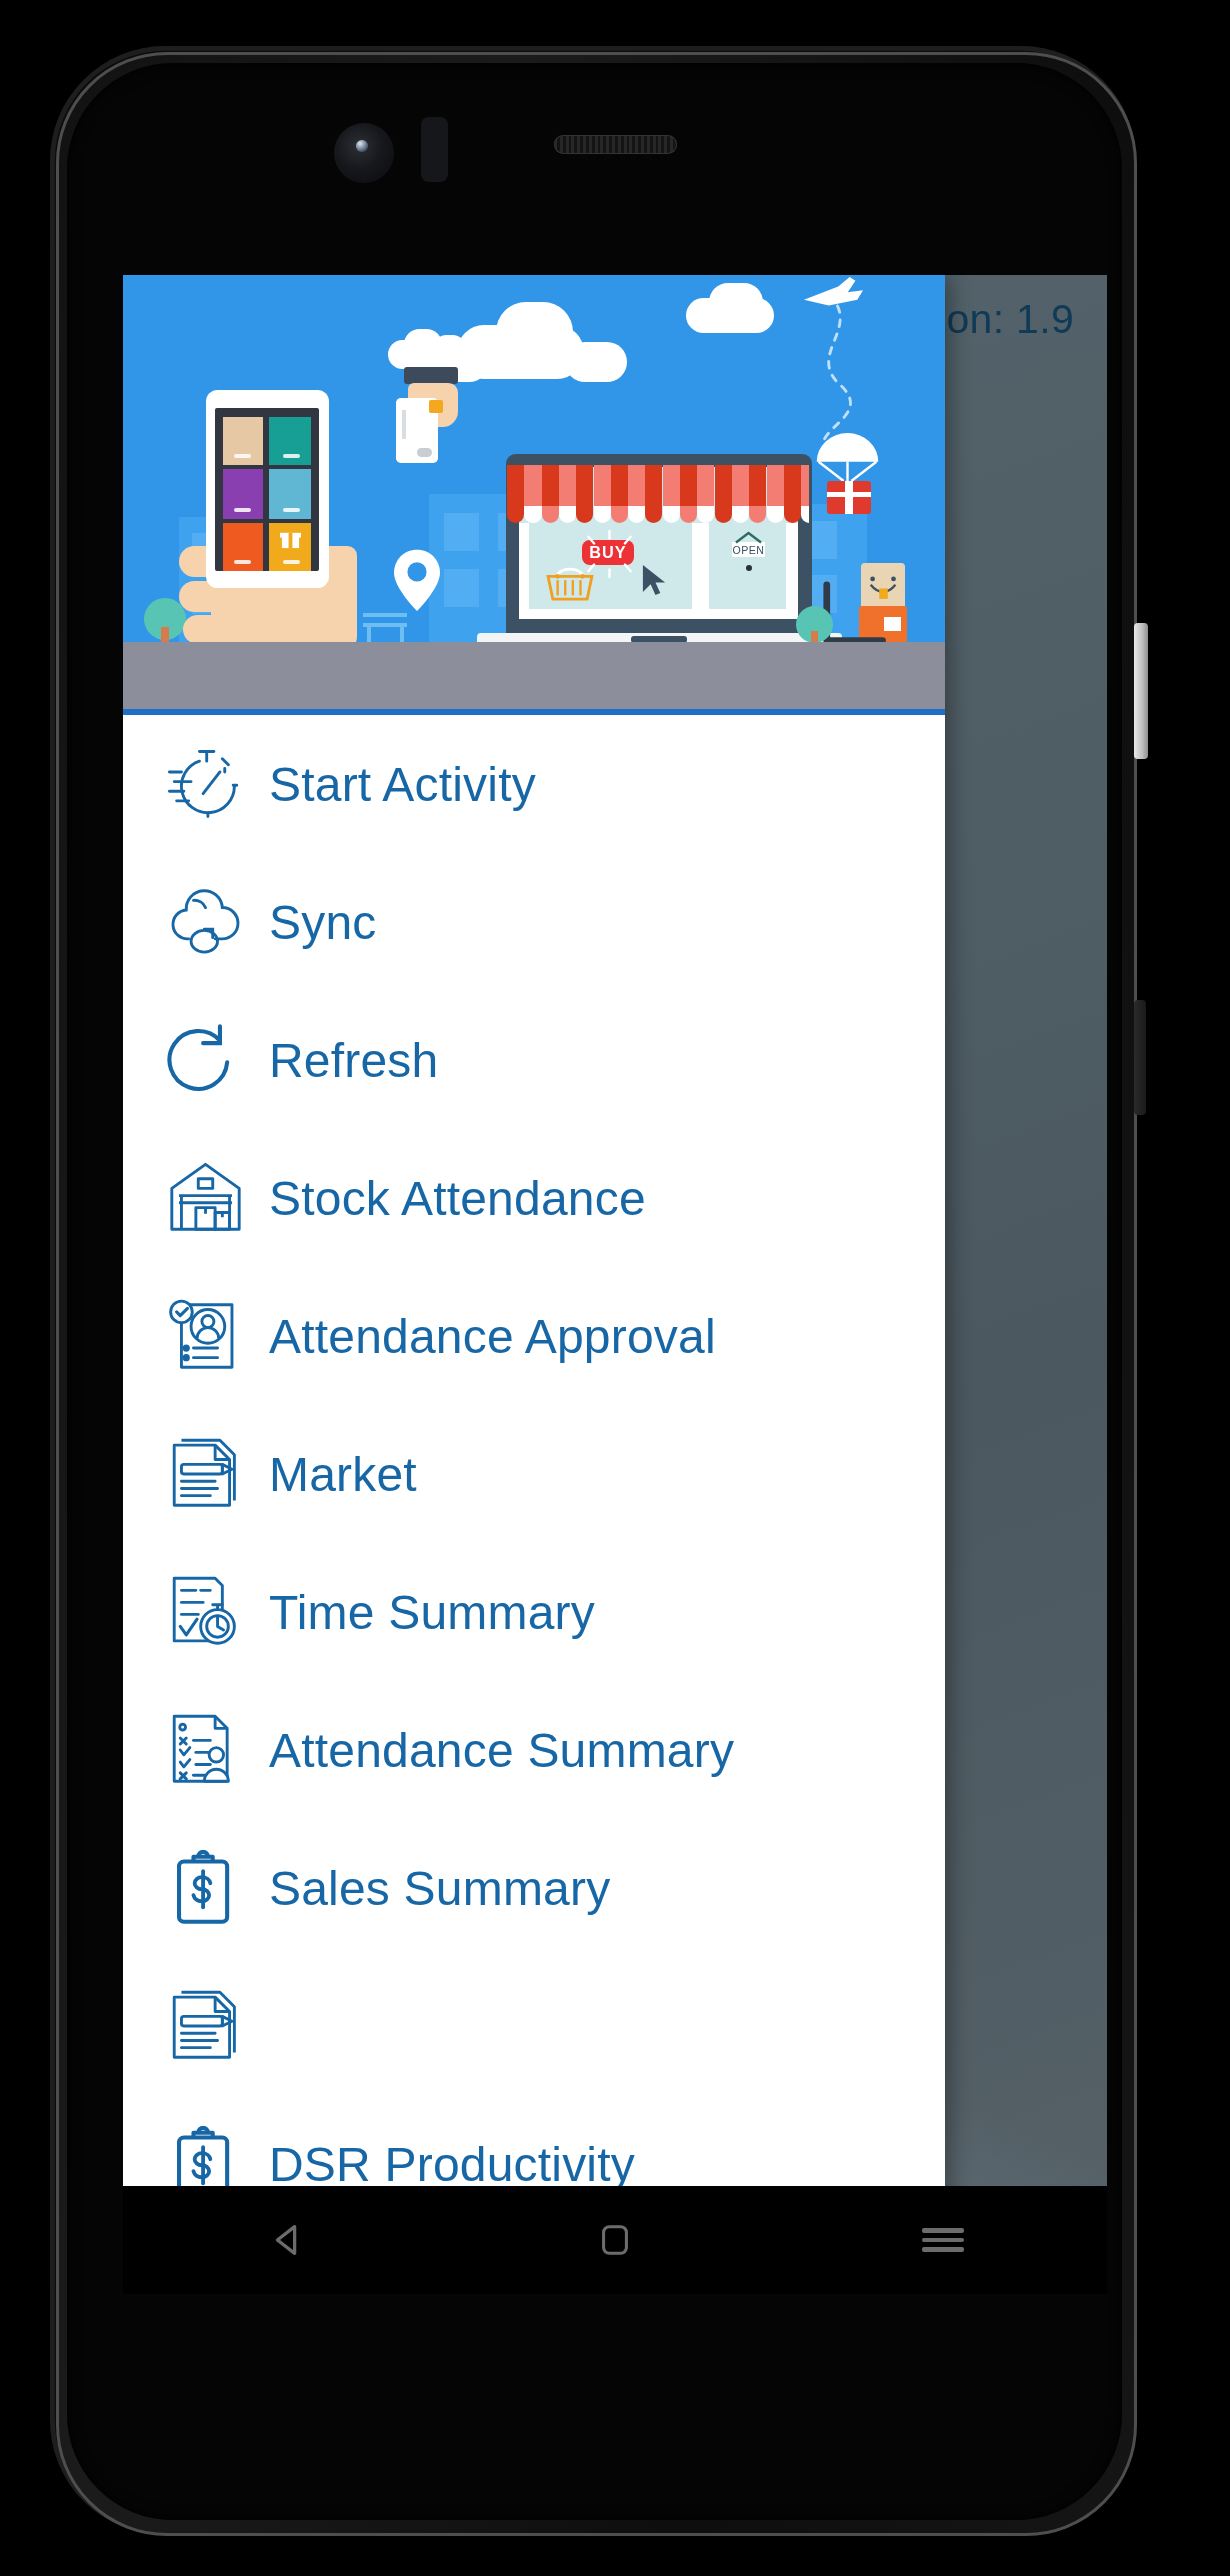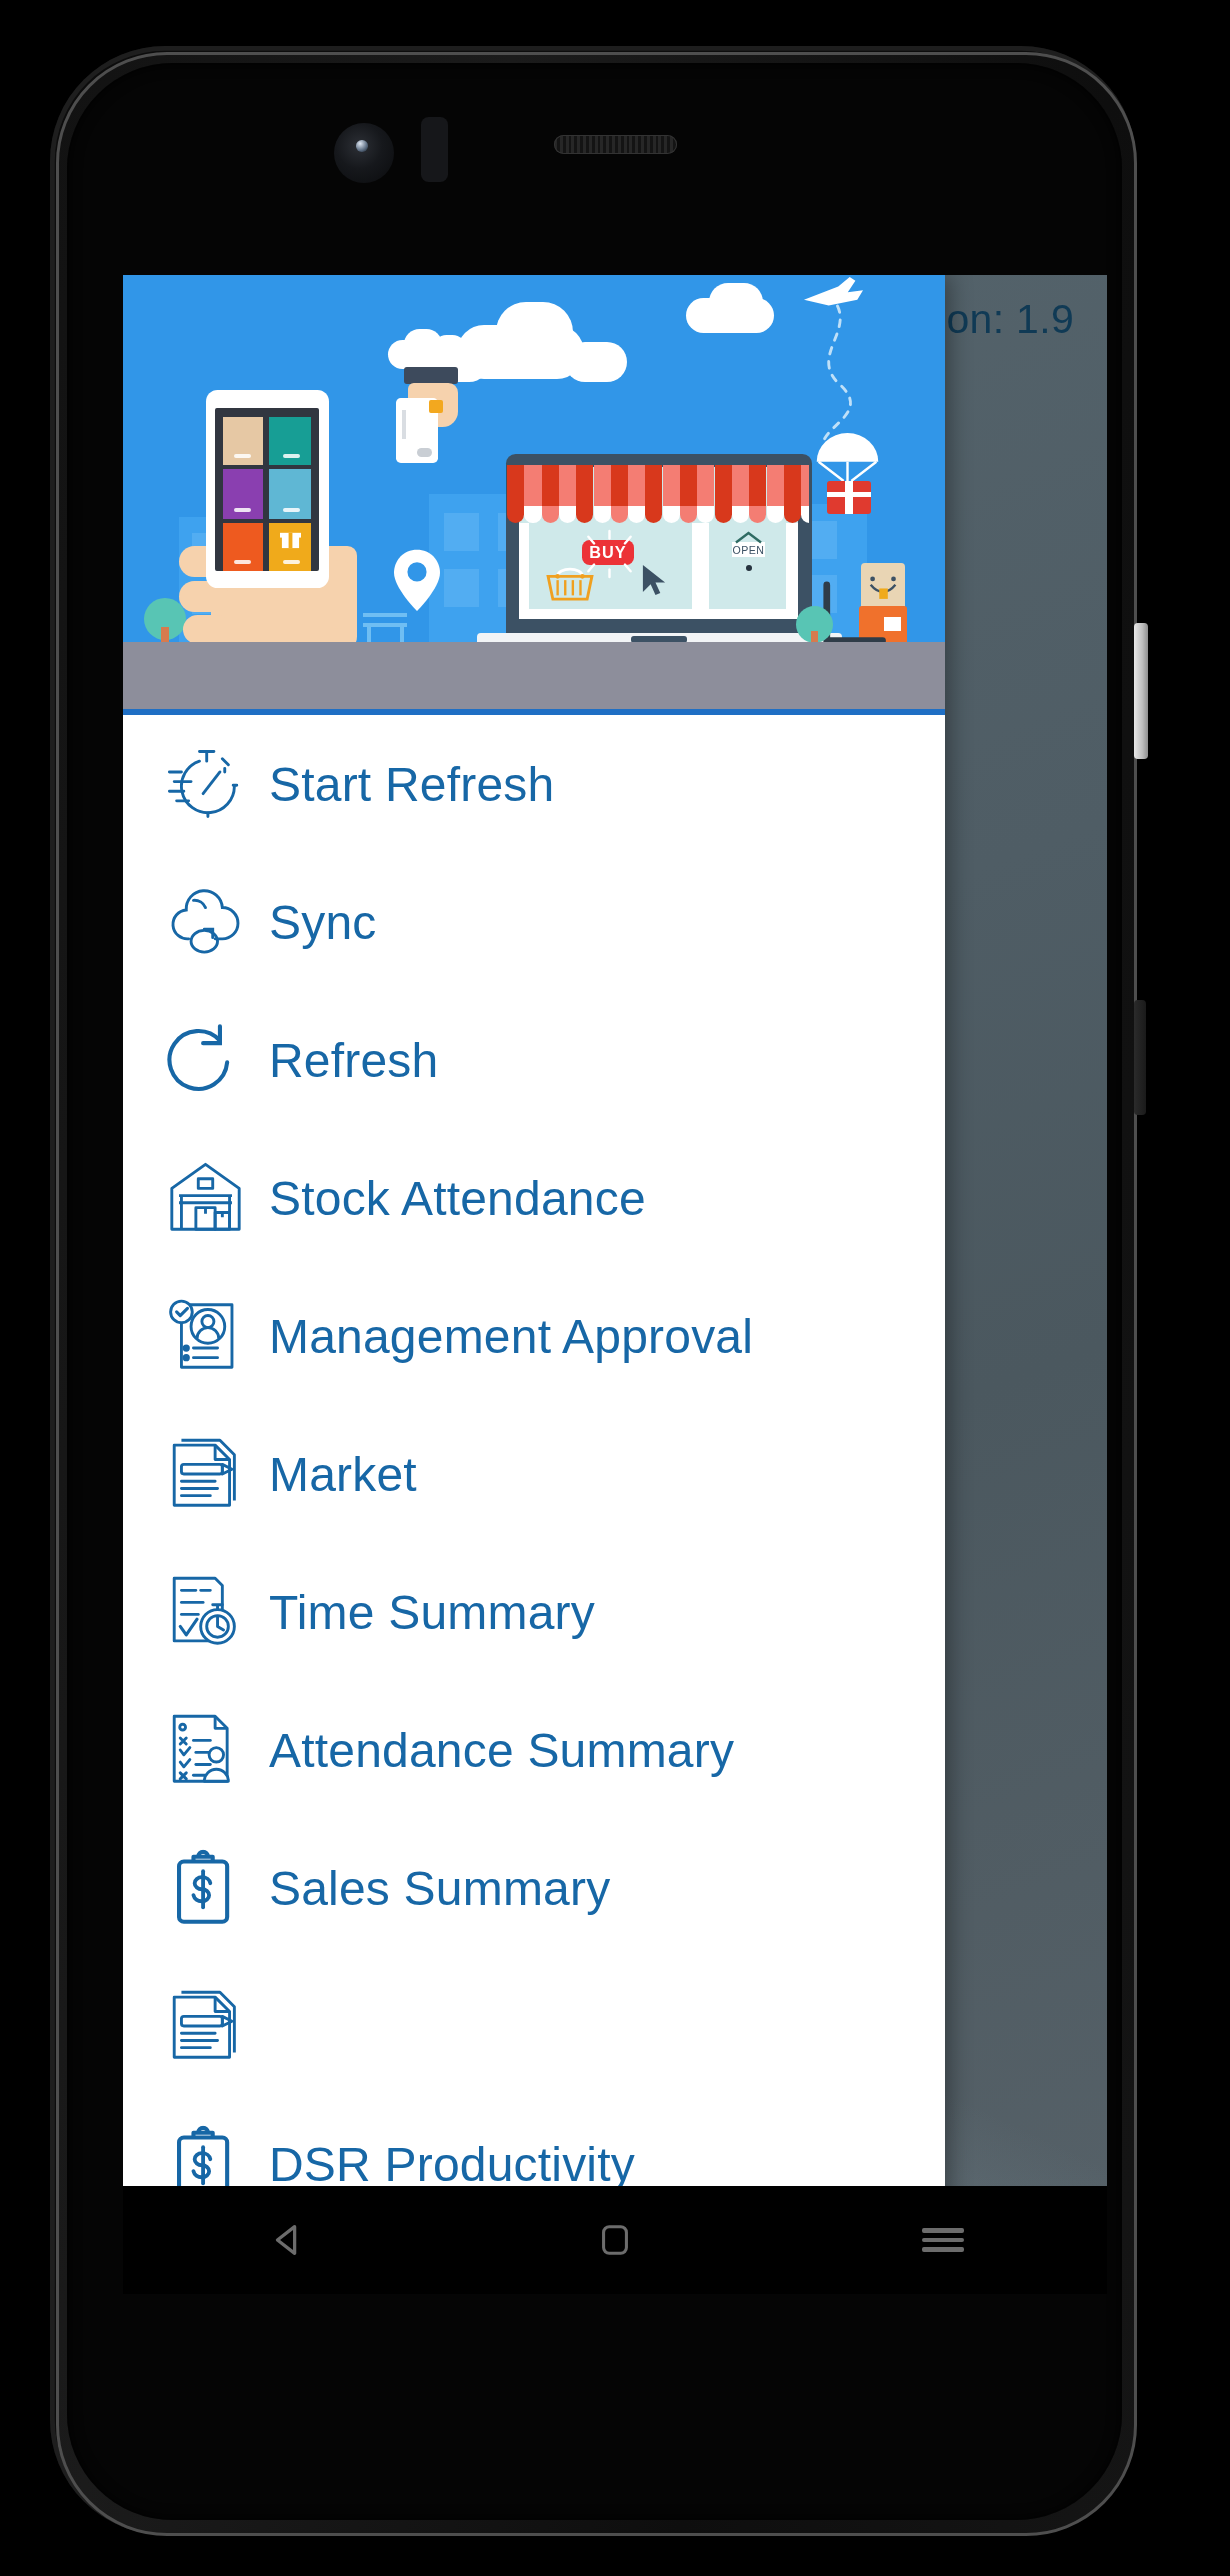--- a/index.html
+++ b/index.html
@@ -352,21 +352,21 @@
           <span class="mi-ico">
             <svg viewBox="0 0 64 64" fill="none" stroke="#1767a6" stroke-width="2.4" stroke-linecap="round">
               <path d="M56 34 A22 22 0 1 1 27 13"></path>
               <path d="M27 5 h12 M33 5 v8"></path>
                 <path d="M46 11 l5 5"></path>
               <path d="M30 40 L44 22"></path>
               <path d="M2 22 h10 M6 30 h14 M2 38 h12 M8 46 h10"></path>
               <path d="M48 19 v3 M55 33 h3 M34 56 v3"></path>
             </svg>
           </span>
-          <span class="mi-lbl">Start Refresh</span>
+          <span class="mi-lbl">Start Activity</span>
         </div>
 
         <div class="mi">
           <span class="mi-ico">
             <svg viewBox="0 0 64 64" fill="none" stroke="#1767a6" stroke-width="2.4" stroke-linecap="round">
               <path d="M18 46 A12 12 0 0 1 16 22 A15 15 0 0 1 46 20 A11 11 0 0 1 46 46 H40"></path>
               <path d="M22 14 A10 10 0 0 1 32 20"></path>
               <ellipse cx="31" cy="48" rx="11" ry="9"></ellipse>
               <path d="M31 38 h7 v7"></path>
             </svg>
@@ -407,21 +407,21 @@
               <circle cx="34" cy="20" r="5"></circle>
               <path d="M25 34 a9 9 0 0 1 18 0"></path>
               <circle cx="12" cy="12" r="9" fill="#fff"></circle>
               <path d="M8 12 l3 3 l6 -6" stroke-width="2.6" stroke-linecap="round"></path>
               <circle cx="16" cy="42" r="1.8" fill="#1767a6"></circle>
                 <path d="M22 42 h20" stroke-linecap="round"></path>
               <circle cx="16" cy="50" r="1.8" fill="#1767a6"></circle>
                 <path d="M22 50 h20" stroke-linecap="round"></path>
             </svg>
           </span>
-          <span class="mi-lbl">Management Approval</span>
+          <span class="mi-lbl">Attendance Approval</span>
         </div>
 
 
         <div class="mi">
           <span class="mi-ico">
             <svg viewBox="0 0 64 64" fill="none" stroke="#1767a6" stroke-width="2.4" stroke-linejoin="round">
               <path d="M6 8 H40 L52 20 V58 H6 Z"></path>
               <path d="M12 4 H44 L56 16 V54"></path>
               <path d="M40 8 V20 H52"></path>
               <rect x="12" y="24" width="34" height="8" rx="2"></rect>

